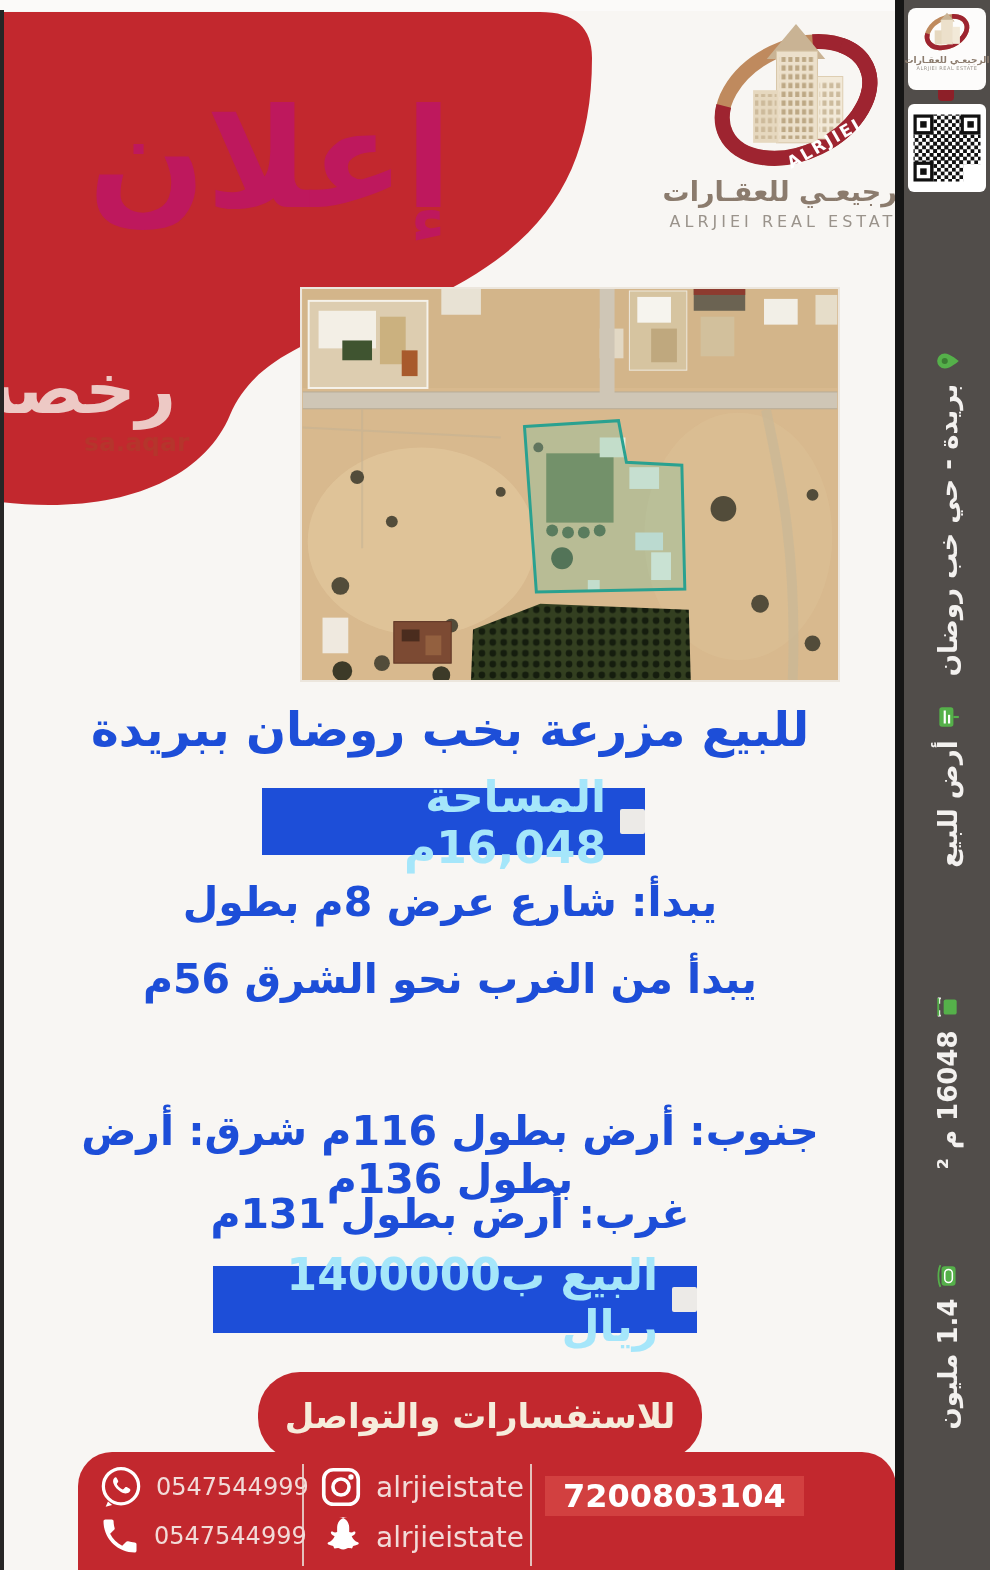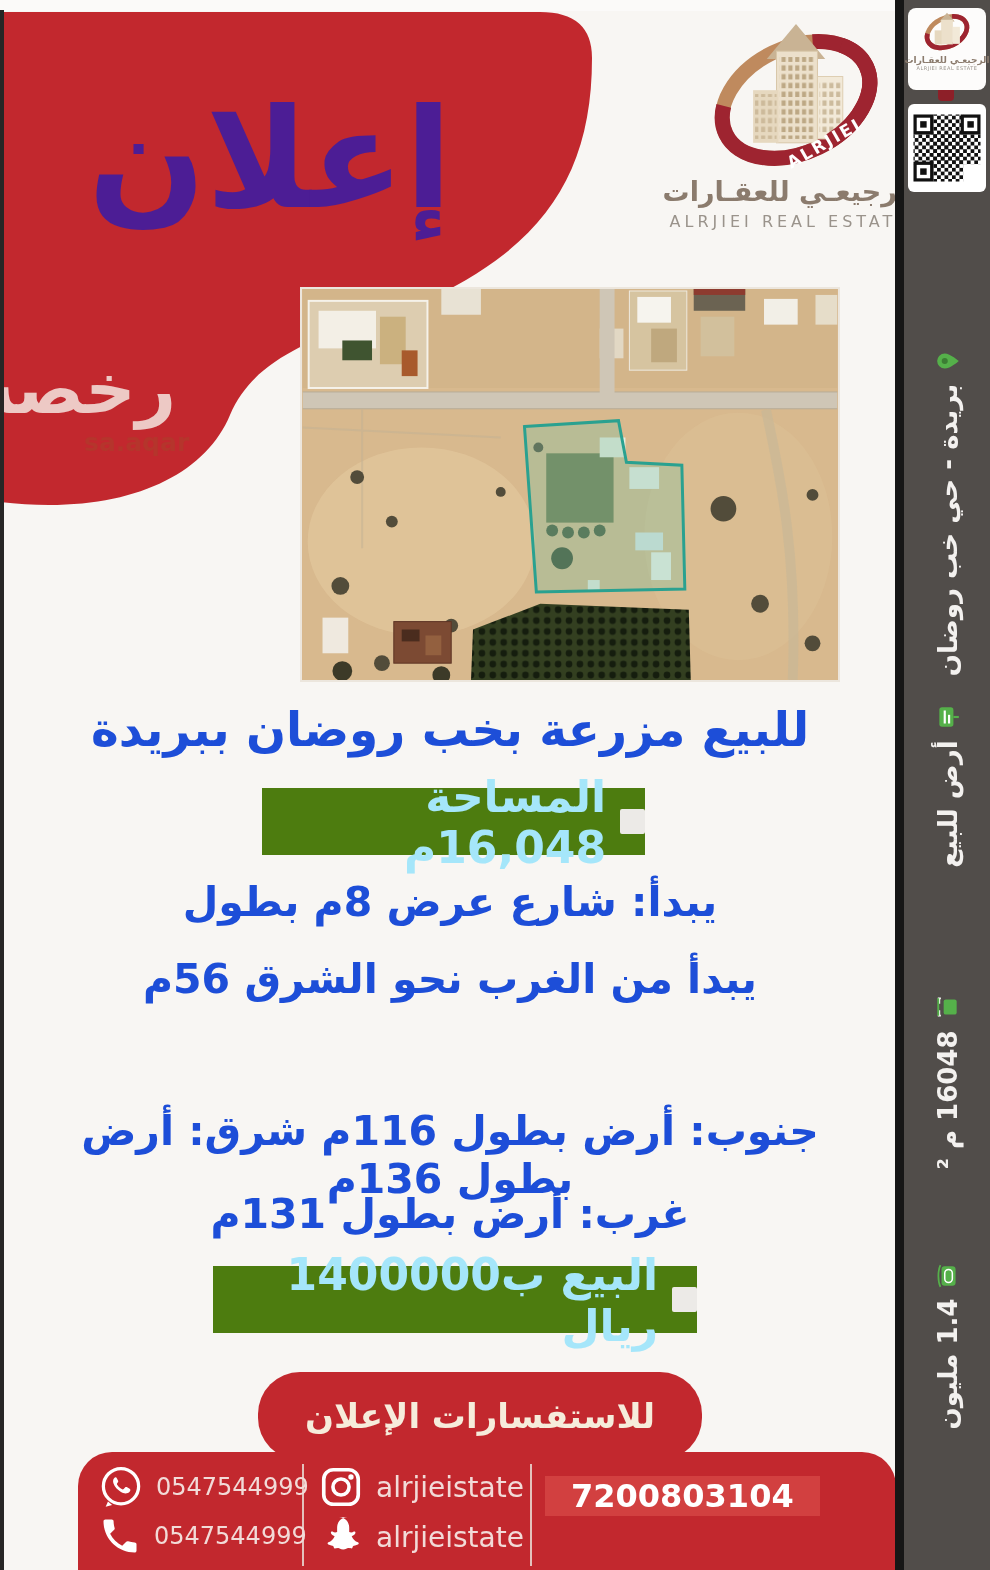--- a/index.html
+++ b/index.html
@@ -8,59 +8,59 @@
 
   .abs { position:absolute; }
 
   
   .left-strip { left:0; top:10px; width:4px; height:1560px; background:#272625; }
   .top-band { left:0; top:0; width:903px; height:11px; background:#fbfaf9; }
 
   
   .blob-svg { left:0; top:12px; }
   .ad-headline { left:80px; top:88px; width:380px; text-align:center;
-    font-size:138px; font-weight:bold; color:#4c1d95; line-height:1.05; }
+    font-size:138px; font-weight:bold; color:#be185d; line-height:1.05; }
 
   
   .wm-big { left:46px; top:348px; width:130px; text-align:center; font-size:70px; font-weight:bold; color:#edc9c5; }
   .wm-small { left:84px; top:428px; font-size:25px; font-weight:bold; color:#b5352c; }
 
   
   .logo-name { left:660px; top:176px; width:260px; text-align:center;
      font-size:27px; font-weight:bold; color:#8b7b6d; letter-spacing:1px; }
   .logo-en { left:660px; top:212px; width:260px; text-align:center;
      font-size:16px; color:#9a938b; letter-spacing:4px; }
 
   
   .sat { left:300px; top:287px; width:540px; height:395px; border:2px solid #ece6dd; background:#d8b98e; }
 
   
   .red-line { left:30px; width:840px; text-align:center; font-weight:bold; color:#1d4ed8; }
   .title-line { top:702px; font-size:47px; }
   .body-line { font-size:41px; }
 
   
-  .navy-box { background:#4d7c0f; display:flex; flex-direction:row; align-items:center; justify-content:center; gap:14px; direction:rtl; }
+  .navy-box { background:#1d4ed8; display:flex; flex-direction:row; align-items:center; justify-content:center; gap:14px; direction:rtl; }
   .navy-box .sq { width:25px; height:25px; background:#eceae7; border-radius:2px; flex:0 0 auto; }
   .navy-box .bx-text { color:#a5e6fa; font-weight:bold; font-size:44px; }
   .area-box { left:262px; top:788px; width:383px; height:67px; }
   .price-box { left:213px; top:1266px; width:484px; height:67px;padding-left:20px; }
 
   
   .contact-tab { left:258px; top:1372px; width:444px; height:88px; background:#c2282e; border-radius:42px;
      display:flex; align-items:center; justify-content:center; }
   .contact-tab span { color:#f6ecdb; font-size:34px; font-weight:bold; }
   .contact-band { left:78px; top:1452px; width:818px; height:118px; background:#c2282e;
      border-radius:34px 34px 0 0; }
   .divider { top:1464px; width:2px; height:102px; background:#eadcd5; opacity:.85; }
   .c-row { position:absolute; display:flex; align-items:center; gap:12px; }
   .c-num { color:#f2dbd8; font-size:24px; }
   .c-handle { color:#f2dbd8; font-size:28px; }
   .lic-label { color:#f7e8e4; font-size:25px; font-weight:bold; }
-  .lic-badge { background:#d24040; color:#ffffff; font-weight:bold; font-size:32px; padding:1px 26px; }
+  .lic-badge { background:#d24040; color:#ffffff; font-weight:bold; font-size:32px; padding:1px 18px; }
   .lic-row2 { color:#f3dcda; font-size:27px; }
 
   
   .side-black { left:895px; top:0; width:9px; height:1570px; background:#161616; }
   .sidebar { left:904px; top:0; width:86px; height:1570px; background:#514d4a; }
   .side-card { left:908px; top:8px; width:78px; height:82px; background:#fdfcfb; border-radius:8px;
      display:flex; flex-direction:column; align-items:center; padding-top:3px; }
   .side-card .mini-ar { font-size:9px; font-weight:bold; color:#8b7b6d; white-space:nowrap; }
   .side-card .mini-en { font-size:5px; color:#9a938b; white-space:nowrap; letter-spacing:.5px; }
   .side-notch { left:938px; top:90px; width:16px; height:11px; background:#8d1f28; border-radius:0 0 4px 4px; }
@@ -199,21 +199,21 @@
   <div class="abs red-line body-line" style="top:955px;" dir="rtl">يبدأ من الغرب نحو الشرق 56م</div>
   <div class="abs red-line body-line" style="top:1107px;" dir="rtl">جنوب: أرض بطول 116م شرق: أرض بطول 136م</div>
   <div class="abs red-line body-line" style="top:1182px;margin-top:8px;" dir="rtl">غرب: أرض بطول 131م</div>
 
   <div class="abs navy-box price-box">
     <span class="sq"></span>
     <span class="bx-text" dir="rtl">البيع ب1400000 ريال</span>
   </div>
 
   <div class="abs contact-tab">
-    <span dir="rtl">للاستفسارات الإعلان</span>
+    <span dir="rtl">للاستفسارات والتواصل</span>
   </div>
   <div class="abs contact-band"></div>
   <div class="abs divider" style="left:302px;"></div>
   <div class="abs divider" style="left:530px;"></div>
 
   <div class="c-row" style="left:98px; top:1464px;">
     <svg class="g-ico" width="46" height="46" viewBox="0 0 24 24">
       <circle cx="12" cy="11.6" r="9.2" fill="none" stroke="#fff" stroke-width="1.7"></circle>
       <path d="M5.2 19.6 L4 22.3 L7.4 21.4 Z" fill="#fff"></path>
       <path d="M8.4 7.4c.6-.7 1.2-.5 1.5.1l.6 1.2c.2.5-.1.9-.4 1.2-.3.3-.3.6 0 1.1.5.8 1.4 1.7 2.3 2.1.4.2.7.2 1-.1l.7-.8c.3-.3.7-.3 1.1-.1l1.3.8c.5.3.5.9.1 1.4-1.2 1.4-3 1.3-4.8.2-1.6-1-3.1-2.6-3.7-4.3-.4-1.1-.3-2.1.3-2.8z" fill="#fff"></path>

